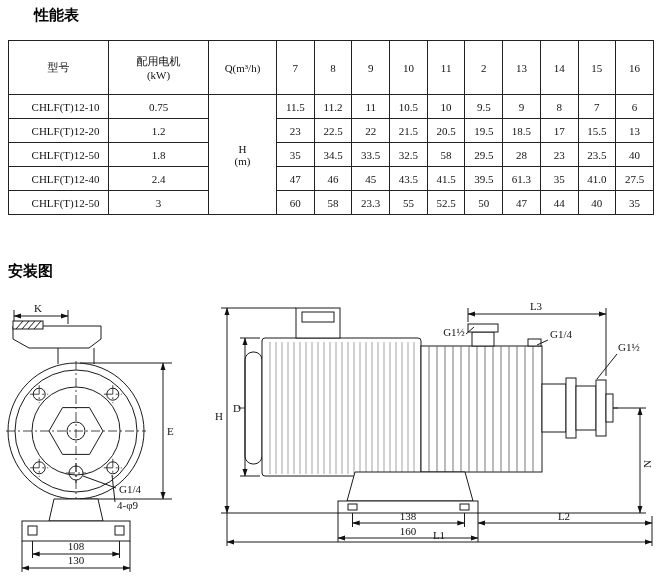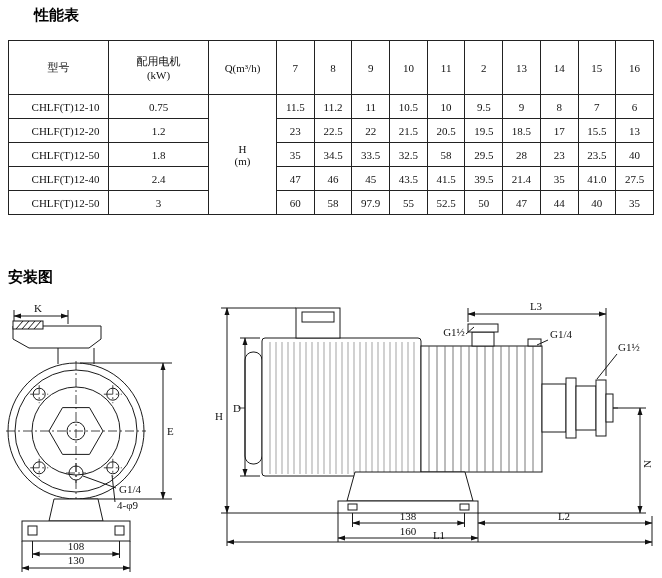--- a/index.html
+++ b/index.html
@@ -5,21 +5,21 @@
   * { margin:0; padding:0; box-sizing:border-box; }
   html,body { width:662px; height:578px; background:#ffffff; overflow:hidden; }
   body { position:relative; font-family:"Liberation Serif", serif; color:#111; }
 
   .heading {
     position:absolute; left:8px;
     font-family:"Liberation Sans", sans-serif;
     font-weight:700; font-size:15px; color:#000;
   }
   #perf-heading { top:6px;margin-left:26px; }
-  #install-heading { top:268px; }
+  #install-heading { top:262px; }
 
   table#perf-table {
     position:absolute; left:8px; top:40px; width:646px;
     border-collapse:collapse; table-layout:fixed;
     font-size:11px; color:#111;
   }
   #perf-table th, #perf-table td {
     border:1px solid #222; text-align:center; vertical-align:middle;
     padding:1px 2px; font-weight:normal; overflow:hidden; white-space:nowrap;
   }
@@ -124,31 +124,31 @@
       </tr>
       <tr>
         <td class="model-cell">CHLF(T)12-40</td>
         <td>2.4</td>
         <td>47</td>
         <td>46</td>
         <td>45</td>
         <td>43.5</td>
         <td>41.5</td>
         <td>39.5</td>
-        <td>21.4</td>
+        <td>61.3</td>
         <td>35</td>
         <td>41.0</td>
         <td>27.5</td>
       </tr>
       <tr>
         <td class="model-cell">CHLF(T)12-50</td>
         <td>3</td>
         <td>60</td>
         <td>58</td>
-        <td>97.9</td>
+        <td>23.3</td>
         <td>55</td>
         <td>52.5</td>
         <td>50</td>
         <td>47</td>
         <td>44</td>
         <td>40</td>
         <td>35</td>
       </tr>
     </tbody>
 </table>

